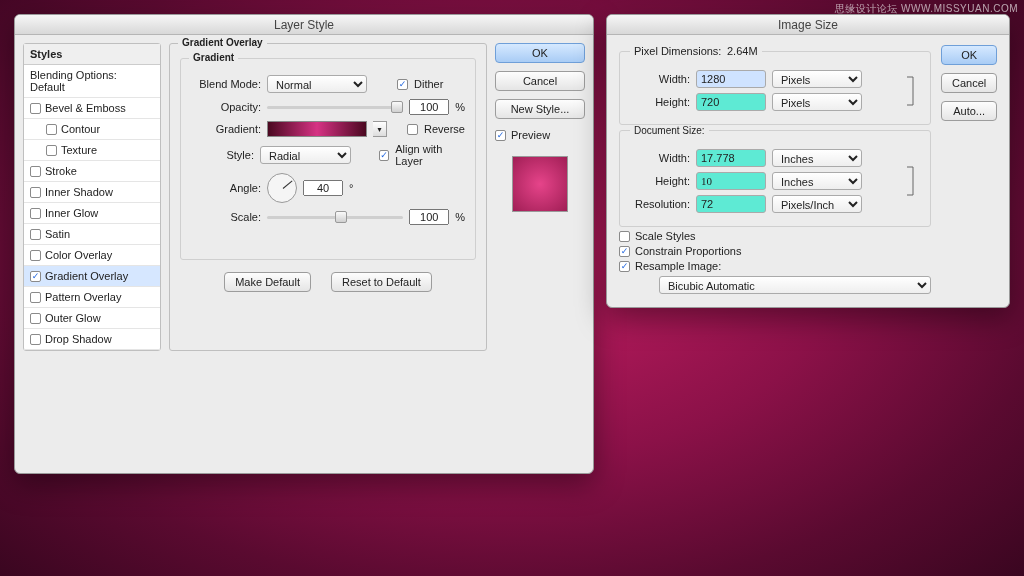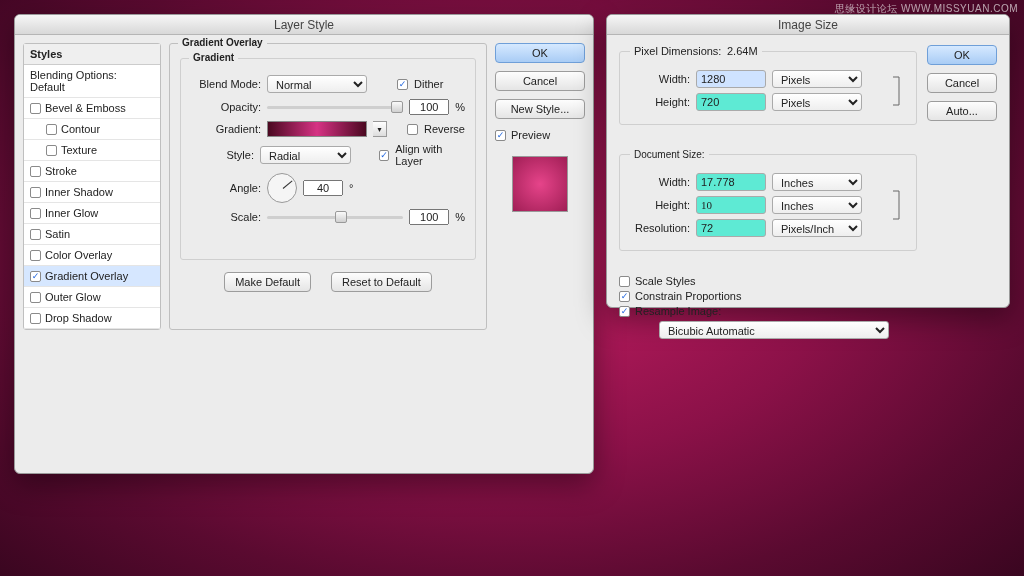--- a/index.html
+++ b/index.html
@@ -28,21 +28,21 @@
 .numbox{width:40px;text-align:center}
 .grad-swatch{width:100px;height:16px;border:1px solid #888;background:linear-gradient(90deg,#4a0820,#d63384,#4a0820)}
 .drop{width:14px;height:16px;border:1px solid #999;border-left:none;background:linear-gradient(#fff,#ddd);display:flex;align-items:center;justify-content:center;font-size:8px}
 .angle{width:30px;height:30px;border:1px solid #999;border-radius:50%;background:#f5f5f5;position:relative}
 .angle::after{content:"";position:absolute;top:14px;left:15px;width:12px;height:1px;background:#333;transform-origin:left;transform:rotate(-40deg)}
 .btn{background:linear-gradient(#fdfdfd,#e5e5e5);border:1px solid #9c9c9c;border-radius:4px;padding:2px 10px;height:20px;font-size:11px;cursor:default}
 .btn.primary{background:linear-gradient(#d6e9ff,#a9ccf5);border-color:#6f9fd8}
 .right-col{width:90px;display:flex;flex-direction:column;gap:8px;align-items:stretch}
 .right-col .btn{width:100%;text-align:center}
 .preview-sw{width:56px;height:56px;margin:4px auto;background:radial-gradient(circle,#e6448a,#a01e55);border:1px solid #999}
-fieldset{border:1px solid #cfcfcf;border-radius:3px;padding:8px 10px;margin-bottom:24px}
+fieldset{border:1px solid #cfcfcf;border-radius:3px;padding:8px 10px;margin-bottom:0}
 legend{padding:0 4px;font-size:10px}
 .is-body{padding:10px 12px}
 .is-row{display:flex;align-items:center;gap:6px;margin:5px 0}
 .is-row label{width:60px;text-align:right}
 .unit{width:90px}
 .link{width:16px;height:40px;display:flex;align-items:center;justify-content:center;color:#666;font-size:14px}
 .link svg{stroke:#666;fill:none}
 .chk{display:flex;align-items:center;gap:5px;margin:3px 0}
 </style>
 </head>
@@ -88,20 +88,24 @@
           <div class="styles-row">
             <span class="cb"></span>
             <span>Color Overlay</span>
           </div>
           <div class="styles-row sel">
             <span class="cb">✓</span>
             <span>Gradient Overlay</span>
           </div>
           <div class="styles-row">
             <span class="cb"></span>
+            <span>Pattern Overlay</span>
+          </div>
+          <div class="styles-row">
+            <span class="cb"></span>
             <span>Outer Glow</span>
           </div>
           <div class="styles-row">
             <span class="cb"></span>
             <span>Drop Shadow</span>
           </div>
         </div>
   </div>
   <div class="main">
    <div class="panel">
@@ -230,21 +234,21 @@
           <span>Scale Styles</span>
         </div>
    <div class="chk">
           <span class="cb">✓</span>
           <span>Constrain Proportions</span>
         </div>
    <div class="chk">
           <span class="cb">✓</span>
           <span>Resample Image:</span>
         </div>
-   <div style="padding-left:40px;margin-top:4px"><select style="width:230px"><option>Bicubic Automatic</option></select></div>
+   <div style="padding-left:40px;margin-top:4px"><select style="width:272px"><option>Bicubic Automatic</option></select></div>
   </div>
   <div style="width:70px;display:flex;flex-direction:column;gap:8px">
     <button class="btn primary">OK</button>
     <button class="btn">Cancel</button>
     <button class="btn">Auto...</button>
   </div>
  </div>
 </div>
 
 </body></html>

